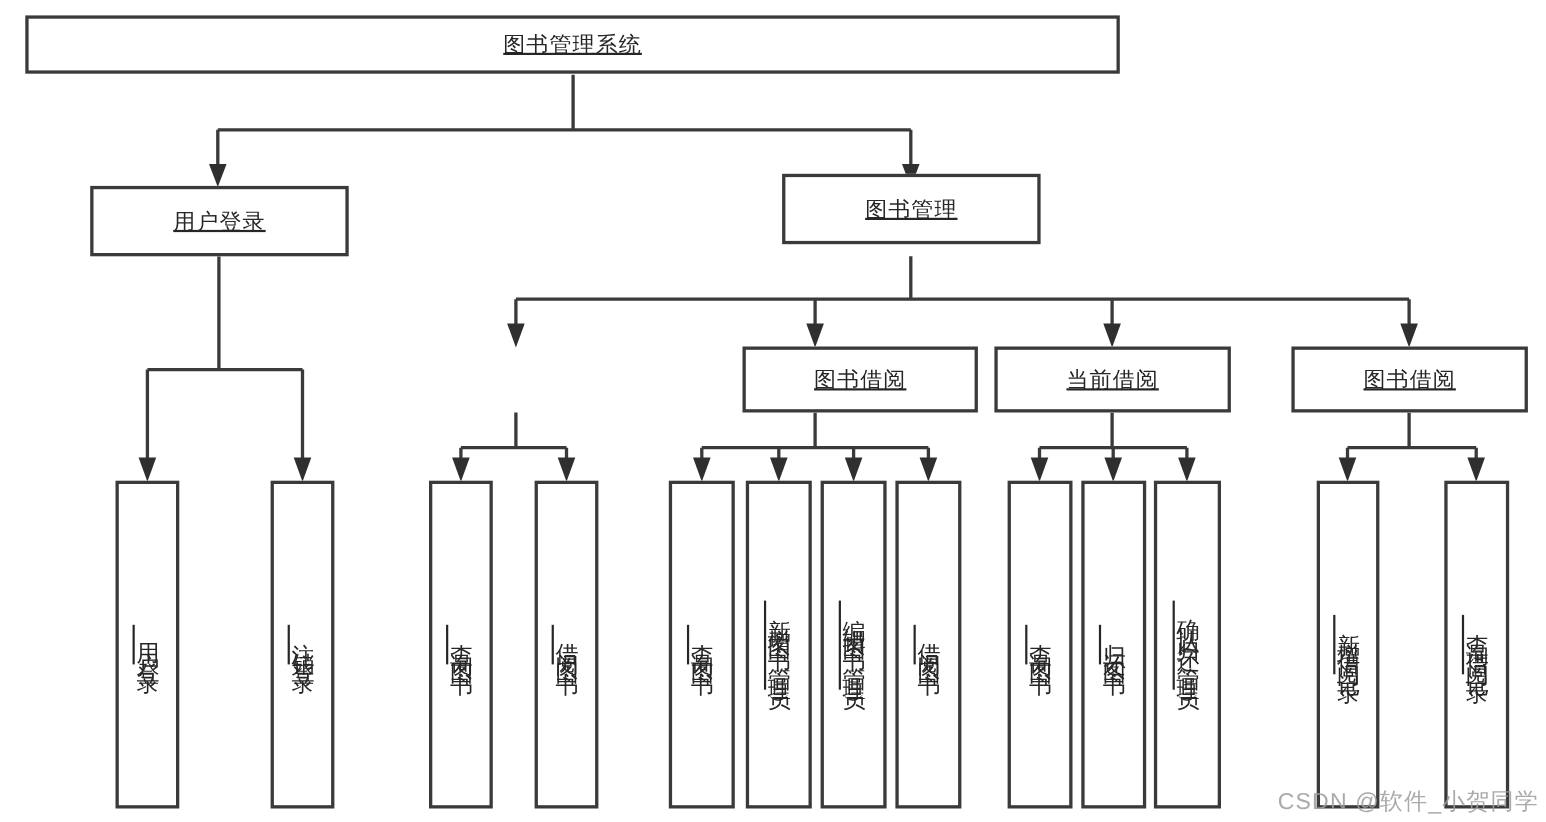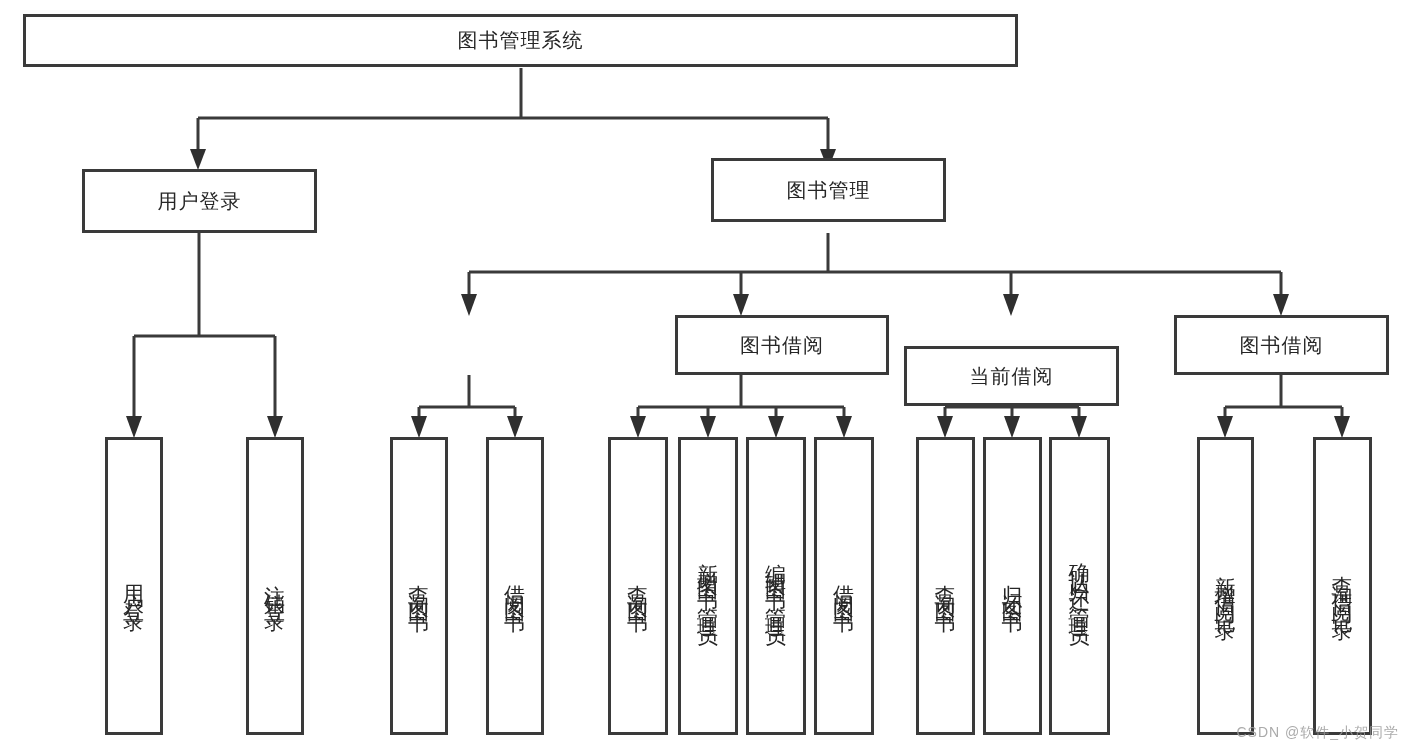--- a/index.html
+++ b/index.html
@@ -40,35 +40,36 @@
     display: flex;
     align-items: center;
     justify-content: center;
     z-index: 2;
   }
   .node .lbl {
     color: #262626;
     font-size: 20px;
     letter-spacing: 1px;
     white-space: nowrap;
+    text-decoration: underline;
   }
   .leaf .lbl {
     writing-mode: vertical-rl;
     text-orientation: mixed;
     line-height: 1;
     font-size: 21px;
     letter-spacing: 9px;
     white-space: normal;
   }
   .watermark {
     position: absolute;
     right: 6px;
     bottom: 5px;
     z-index: 5;
-    font-size: 14px;
+    font-size: 21px;
     color: rgba(158, 158, 158, 0.88);
     letter-spacing: 1px;
     white-space: nowrap;
   }
 </style>
 </head>
 <body>
 
 <div class="canvas">
 
@@ -122,21 +123,21 @@
   <div class="node" style="left:82px; top:169px; width:235px; height:64px;">
     <span class="lbl">用户登录</span>
   </div>
   <div class="node" style="left:711px; top:158px; width:235px; height:64px;">
     <span class="lbl">图书管理</span>
   </div>
 
   <div class="node" style="left:635px; top:315px; width:214px; height:60px;margin-left:40px;">
     <span class="lbl">图书借阅</span>
   </div>
-  <div class="node" style="left:904px; top:315px; width:215px; height:60px;margin-top:31px;">
+  <div class="node" style="left:904px; top:315px; width:215px; height:60px;">
     <span class="lbl">当前借阅</span>
   </div>
   <div class="node" style="left:1174px; top:315px; width:215px; height:60px;">
     <span class="lbl">图书借阅</span>
   </div>
 
   <div class="node leaf" style="left:105px; top:437px; width:58px; height:298px;">
     <span class="lbl">用户登录</span>
   </div>
   <div class="node leaf" style="left:246px; top:437px; width:58px; height:298px;">

